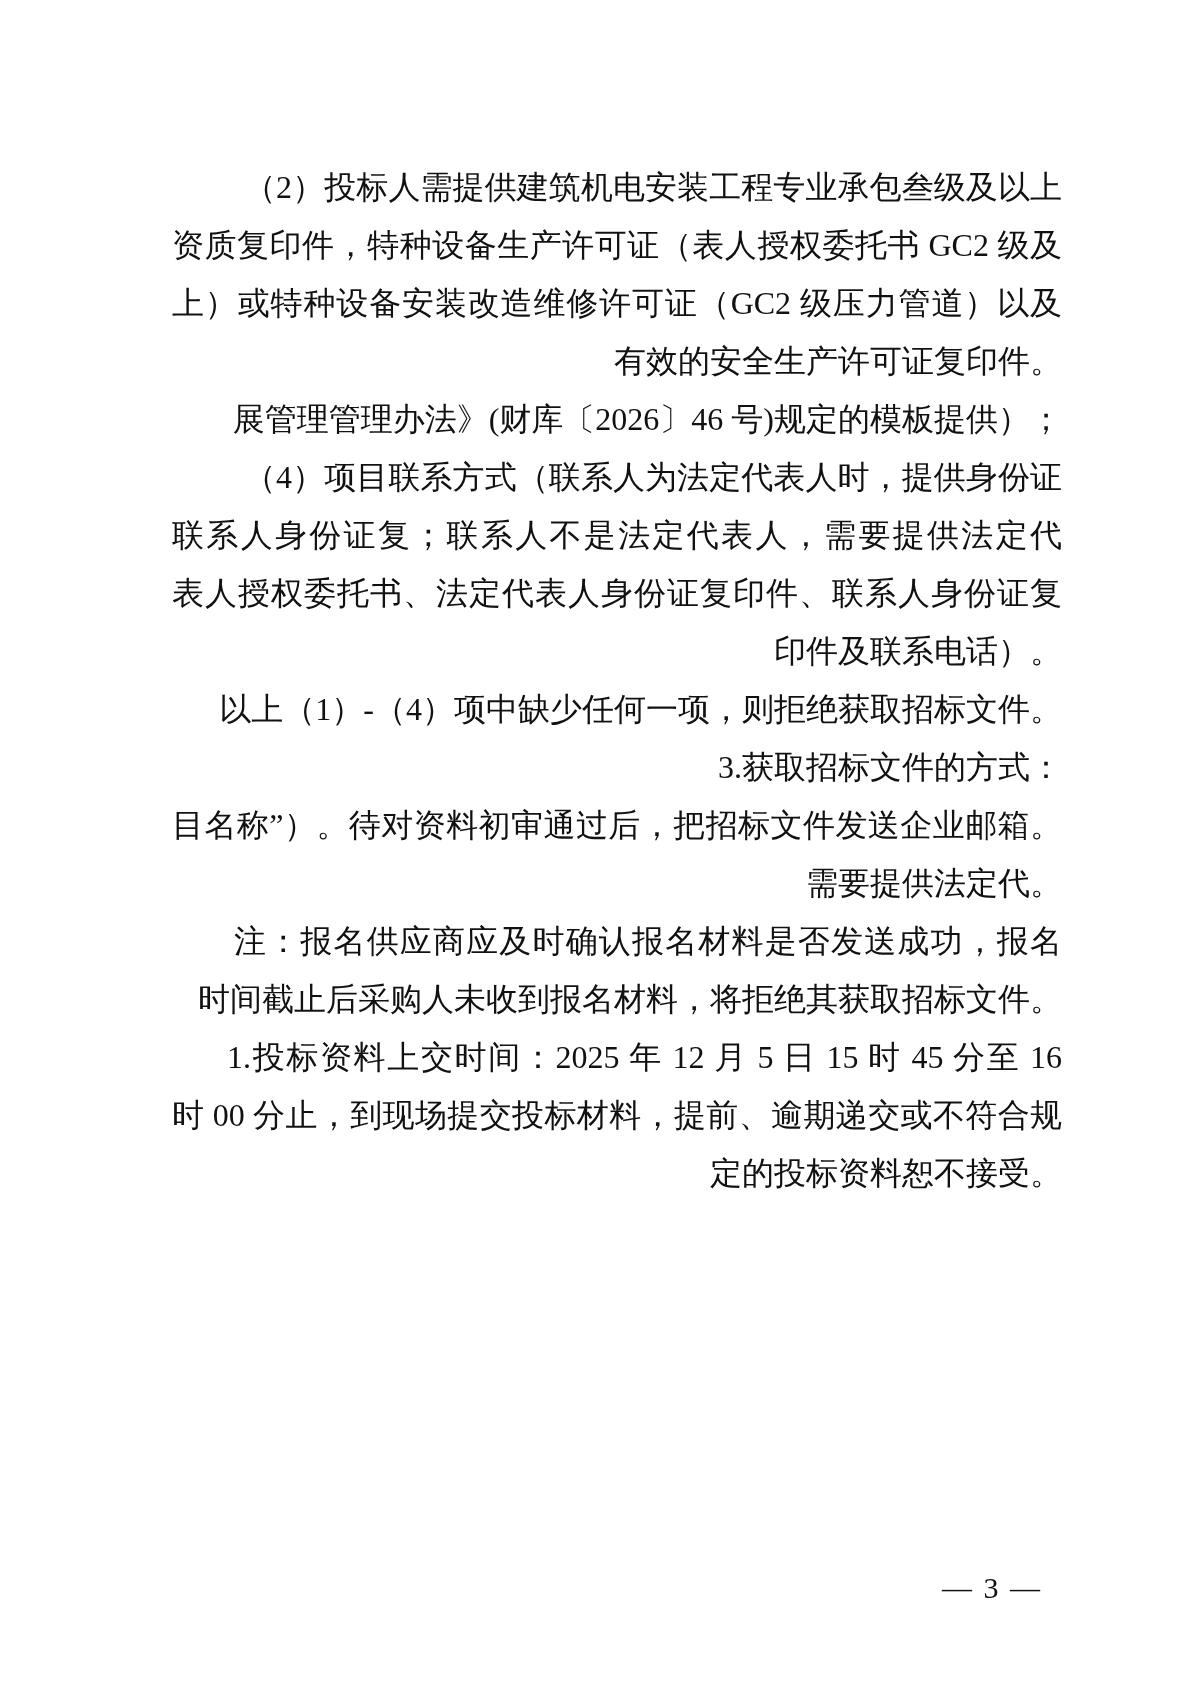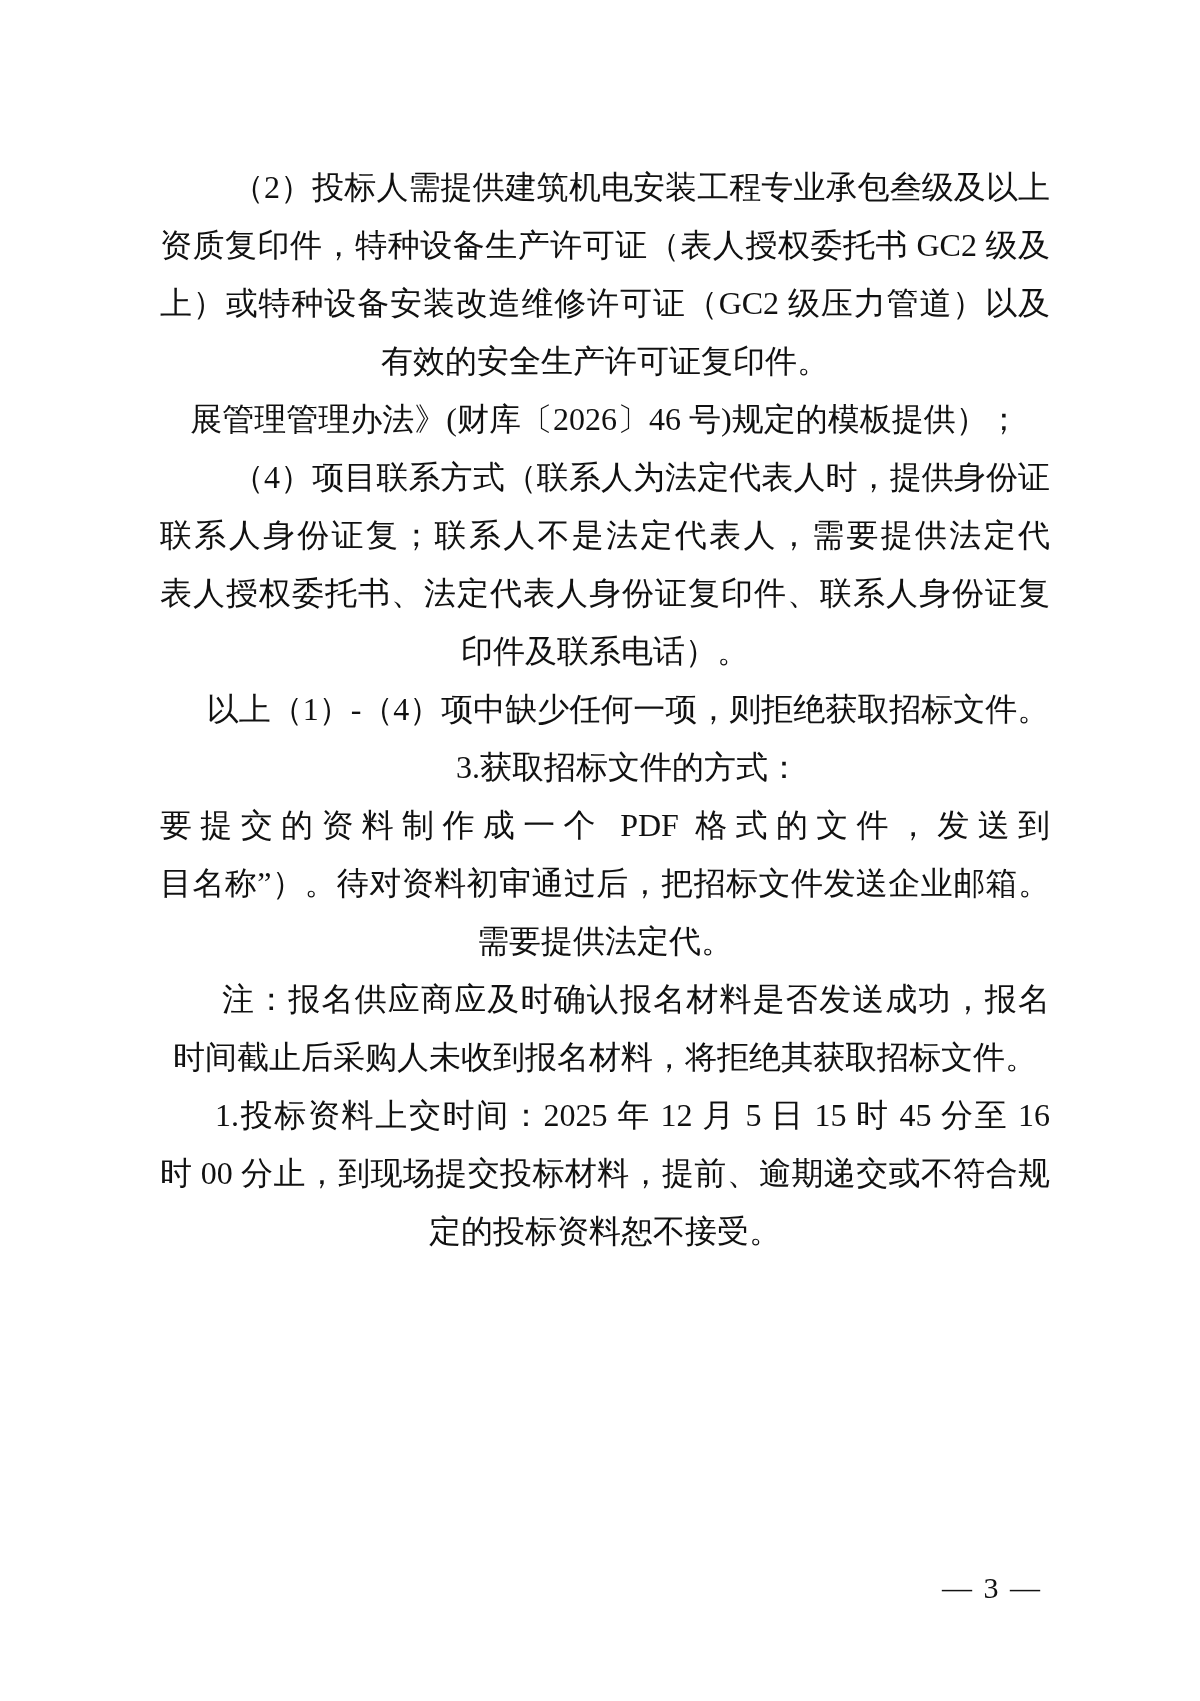--- a/index.html
+++ b/index.html
@@ -11,31 +11,31 @@
     position: relative;
     width: 1200px;
     height: 1701px;
     background: #ffffff;
     font-family: "Liberation Serif", "DejaVu Serif", serif;
     color: #111111;
     overflow: hidden;
   }
   .textblock {
     position: absolute;
-    left: 160px;
+    left: 172px;
     top: 158px;
     width: 890px;
   }
   .ln {
     font-size: 32px;
     line-height: 58px;
     height: 58px;
     overflow: hidden;
     white-space: normal;
-    text-align: center;
+    text-align: right;
   }
   
   .j {
     text-align: justify;
     text-align-last: justify;
     text-justify: inter-character;
   }
   
   .ia { text-indent: 72px; }  
   .ib { text-indent: 62px; }  
@@ -61,21 +61,20 @@
     <div class="ln j">资质复印件，特种设备生产许可证（表人授权委托书 GC2 级及以</div>
     <div class="ln j">上）或特种设备安装改造维修许可证（GC2 级压力管道）以及</div>
     <div class="ln">有效的安全生产许可证复印件。</div>
     <div class="ln">展管理管理办法》(财库〔2026〕46 号)规定的模板提供）；</div>
     <div class="ln ia j">（4）项目联系方式（联系人为法定代表人时，提供身份证</div>
     <div class="ln j">联系人身份证复；联系人不是法定代表人，需要提供法定代</div>
     <div class="ln j">表人授权委托书、法定代表人身份证复印件、联系人身份证复</div>
     <div class="ln">印件及联系电话）。</div>
     <div class="ln id">以上（1）-（4）项中缺少任何一项，则拒绝获取招标文件。</div>
     <div class="ln id">3.获取招标文件的方式：</div>
-    <div class="ln j">要提交的资料制作成一个 PDF 格式的文件，发送到</div>
     <div class="ln j">目名称”）。待对资料初审通过后，把招标文件发送企业邮箱。</div>
     <div class="ln">需要提供法定代。</div>
     <div class="ln ib j">注：报名供应商应及时确认报名材料是否发送成功，报名</div>
     <div class="ln">时间截止后采购人未收到报名材料，将拒绝其获取招标文件。</div>
     <div class="ln ic j">1.投标资料上交时间：2025 年 12 月 5 日 15 时 45 分至 16</div>
     <div class="ln j">时 00 分止，到现场提交投标材料，提前、逾期递交或不符合规</div>
     <div class="ln">定的投标资料恕不接受。</div>
   </div>
   <div class="pagenum">— 3 —</div>
 </div>

